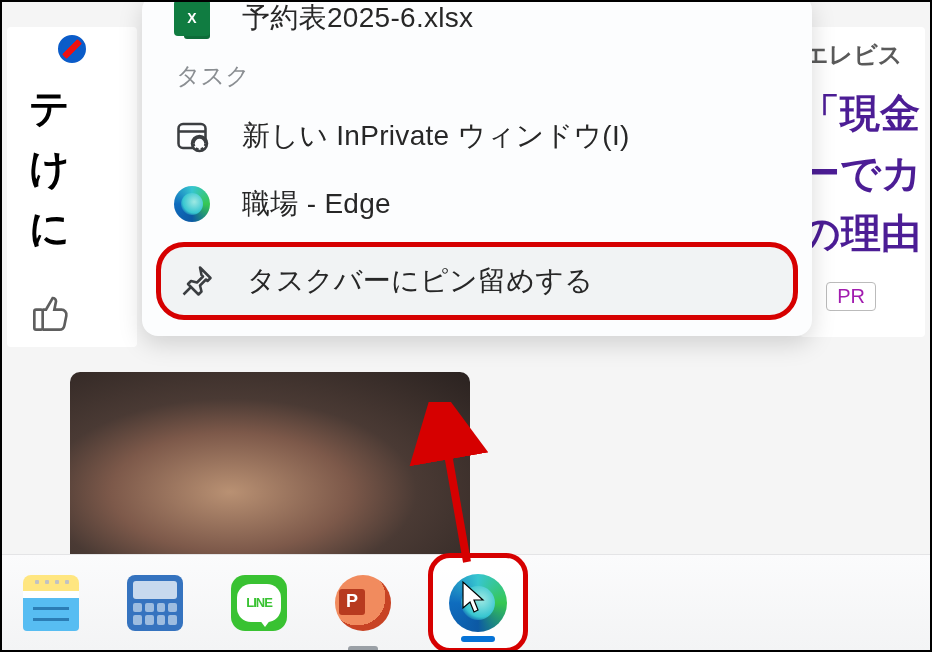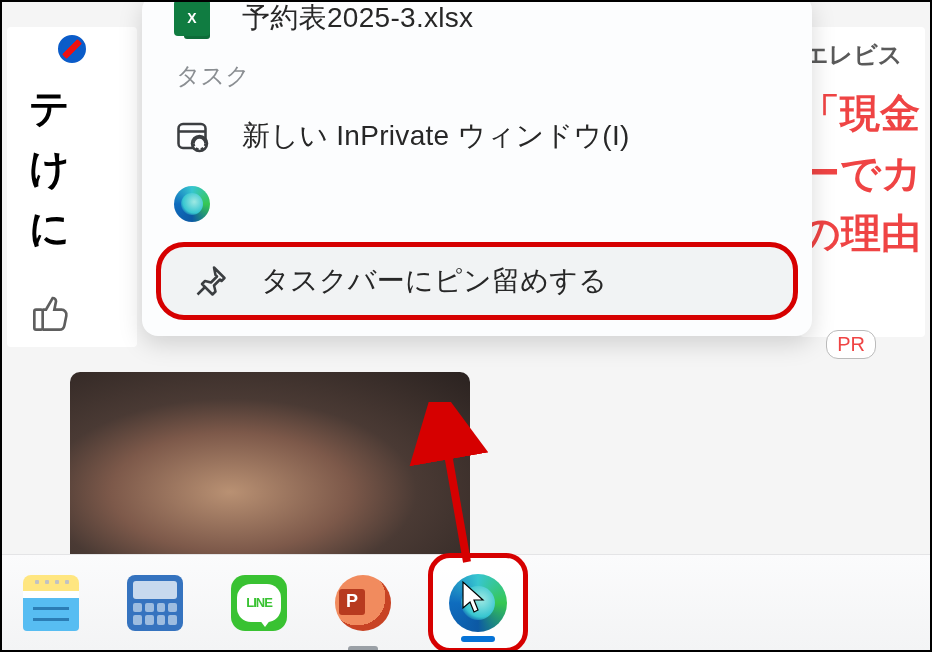--- a/index.html
+++ b/index.html
@@ -74,36 +74,35 @@
     }
     .bg-right-sub {
       font-size: 24px;
       color: #5a5a5a;
       padding: 12px 4px 0 4px;
       font-weight: bold;
     }
     .bg-right-text {
       font-size: 40px;
       font-weight: 900;
-      color: #ef4444;
+      color: #4c1d95;
       line-height: 1.5;
       padding: 12px 4px 0 0;
       white-space: nowrap;
     }
     .pr-badge {
       position: absolute;
       right: 54px;
       top: 280px;
       border: 1px solid #bbb;
-      color: #ef4444;
+      color: #a21caf;
       font-size: 20px;
       padding: 2px 10px;
       background: #fff;
-      border-radius: 12px;
-      margin-top: 48px;
+      border-radius: 4px;
     }
     
     
     .photo-thumb {
       position: absolute;
       left: 68px;
       top: 370px;
       width: 400px;
       height: 200px;
       background: radial-gradient(ellipse at 40% 60%, #b99173 0%, #7d594a 35%, #4a3a34 55%, #2a2220 100%);
@@ -153,21 +152,21 @@
       padding: 18px 34px 10px;
       font-family: Liberation Mono, monospace;
     }
     .menu-row.hover {
       background: #f1f3f4;
     }
     .menu-row.pin {
       border: 5px solid #d60000;
       border-radius: 28px;
       margin: 4px 14px;
-      padding-left: 30px;
+      padding-left: 16px;
       height: 78px;
     }
     
     
     .excel-icon {
       width: 36px; height: 36px;
       background: #107c41;
       border-radius: 4px;
       position: relative;
       color: #fff;
@@ -402,21 +401,21 @@
 </div>
 <div class="pr-badge">PR</div>
 
 <div class="photo-thumb"></div>
 
 <div class="context-menu">
   <div class="menu-row menu-file-row">
     <div class="menu-icon-slot">
       <div class="excel-icon">X</div>
     </div>
-    <span class="menu-text">予約表2025-3.xlsx</span>
+    <span class="menu-text">予約表2025-6.xlsx</span>
   </div>
 
   <div class="section-label">タスク</div>
 
 
   <div class="menu-row">
     <div class="menu-icon-slot">
       <svg width="36" height="36" viewBox="0 0 24 24" fill="none" stroke="#3b3e41" stroke-width="1.7">
         <rect x="3" y="4" width="18" height="16" rx="3"></rect>
         <line x1="3" y1="9" x2="21" y2="9"></line>
@@ -425,20 +424,21 @@
         <path d="M13 17 a4 4 0 0 0 8 0" stroke-dasharray="2 1.5"></path>
       </svg>
     </div>
     <span class="menu-text">新しい InPrivate ウィンドウ(I)</span>
   </div>
 
   <div class="menu-row">
     <div class="menu-icon-slot">
       <div class="edge-icon"></div>
     </div>
+    <span class="menu-text">職場 - Edge</span>
   </div>
 
   <div class="menu-row hover pin">
     <div class="menu-icon-slot">
       <svg width="36" height="36" viewBox="0 0 24 24" fill="none" stroke="#3b3e41" stroke-width="1.7" stroke-linejoin="round">
         <path d="M14 3 l7 7 l-2 2 l-1 -1 l-4 4 l1 4 l-2 2 l-7 -7 l2 -2 l4 1 l4 -4 l-1 -1 z"></path>
         <line x1="8" y1="16" x2="3" y2="21"></line>
       </svg>
     </div>
     <span class="menu-text">タスクバーにピン留めする</span>

